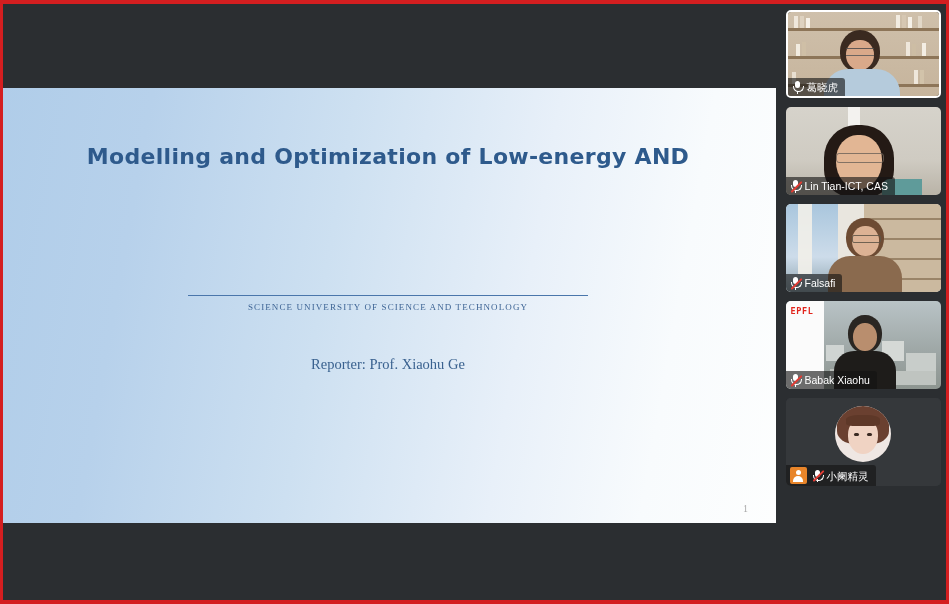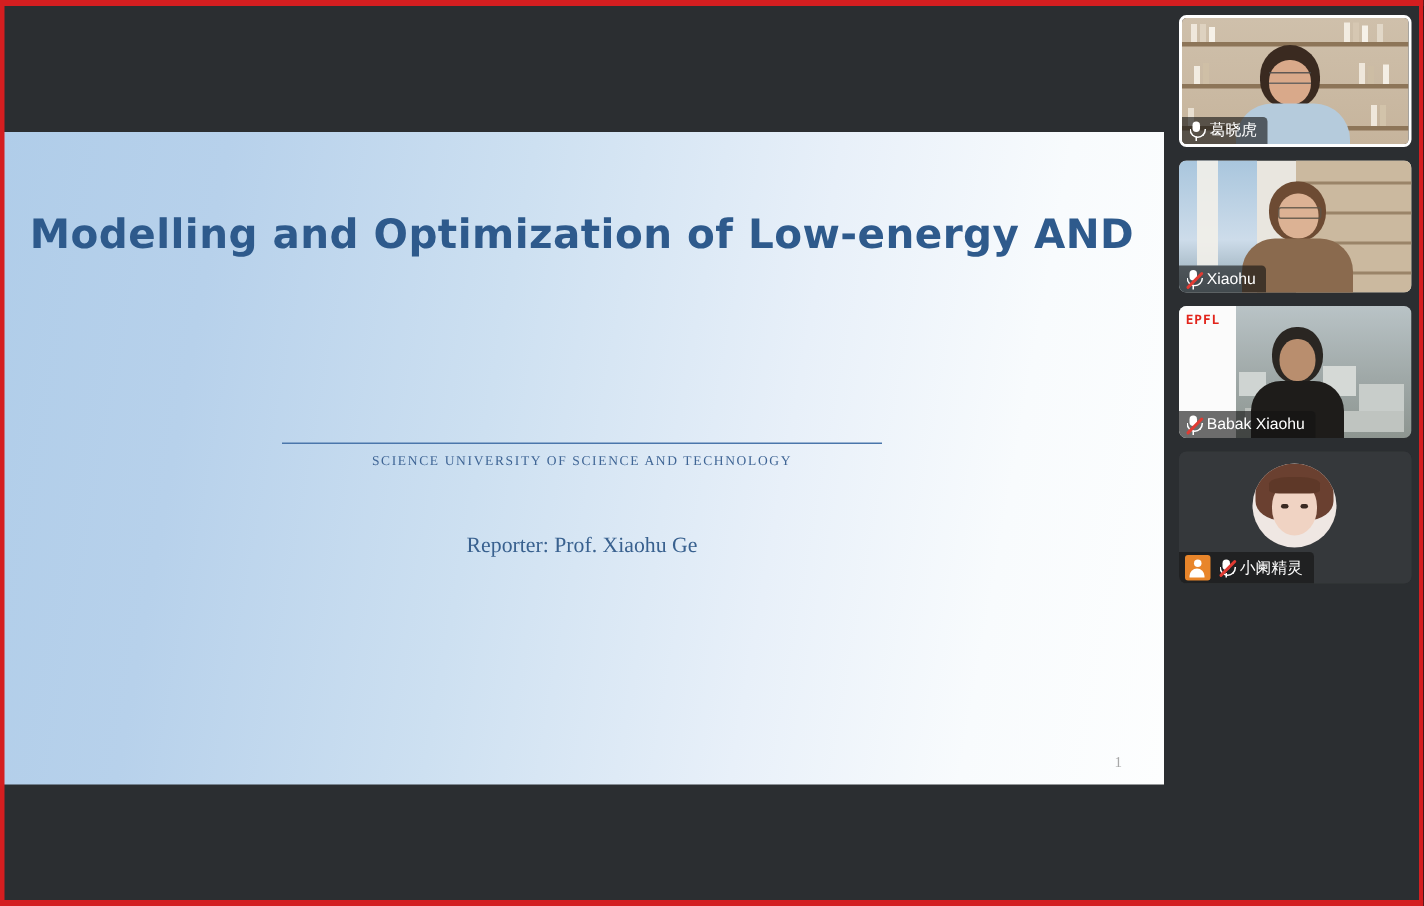--- a/index.html
+++ b/index.html
@@ -80,21 +80,21 @@
     overflow: hidden;
   }
 
   .slide-title {
     position: absolute;
     left: 0;
     top: 44px;
     width: 776px;
     text-align: center;
     color: #2e5a8c;
-    font-size: 27px;
+    font-size: 22px;
     font-weight: bold;
     line-height: 50px;
     letter-spacing: 0.3px;
     font-family: "DejaVu Sans", sans-serif;
   }
 
   .slide-rule {
     position: absolute;
     left: 188px;
     top: 207px;
@@ -413,20 +413,41 @@
       <div class="tile-nametag">
         <span class="mic">
           <span class="capsule"></span>
             <span class="arc"></span>
             <span class="stem"></span>
         </span>
         <span class="label">葛晓虎</span>
       </div>
     </div>
 
+    <div class="tile">
+      <div class="tile-video">
+        <div class="scene">
+          <div class="s2-bg"></div>
+          <div class="s2-strip"></div>
+          <div class="s2-hair"></div>
+          <div class="s2-face"></div>
+          <div class="s2-glasses"></div>
+          <div class="s2-teal"></div>
+        </div>
+      </div>
+      <div class="tile-nametag">
+        <span class="mic muted">
+          <span class="capsule"></span>
+            <span class="arc"></span>
+            <span class="stem"></span>
+            <span class="slash"></span>
+        </span>
+        <span class="label">Lin Tian-ICT, CAS</span>
+      </div>
+    </div>
 
     <div class="tile">
       <div class="tile-video">
         <div class="scene">
           <div class="s3-bg"></div>
           <div class="s3-window"></div>
           <div class="s3-curtain"></div>
           <div class="s3-shelfbg"></div>
           <div class="s3-shelfline" style="top:14px"></div>
           <div class="s3-shelfline" style="top:34px"></div>
@@ -438,21 +459,21 @@
           <div class="s3-coat"></div>
         </div>
       </div>
       <div class="tile-nametag">
         <span class="mic muted">
           <span class="capsule"></span>
             <span class="arc"></span>
             <span class="stem"></span>
             <span class="slash"></span>
         </span>
-        <span class="label">Xiaohu</span>
+        <span class="label">Falsafi</span>
       </div>
     </div>
 
 
     <div class="tile">
       <div class="tile-video">
         <div class="scene">
           <div class="s5-bg"></div>
           <div class="s5-block" style="left:40px; top:44px; width:18px; height:16px;"></div>
           <div class="s5-block" style="left:62px; top:56px; width:24px; height:14px; background:#c4c9c6;"></div>

